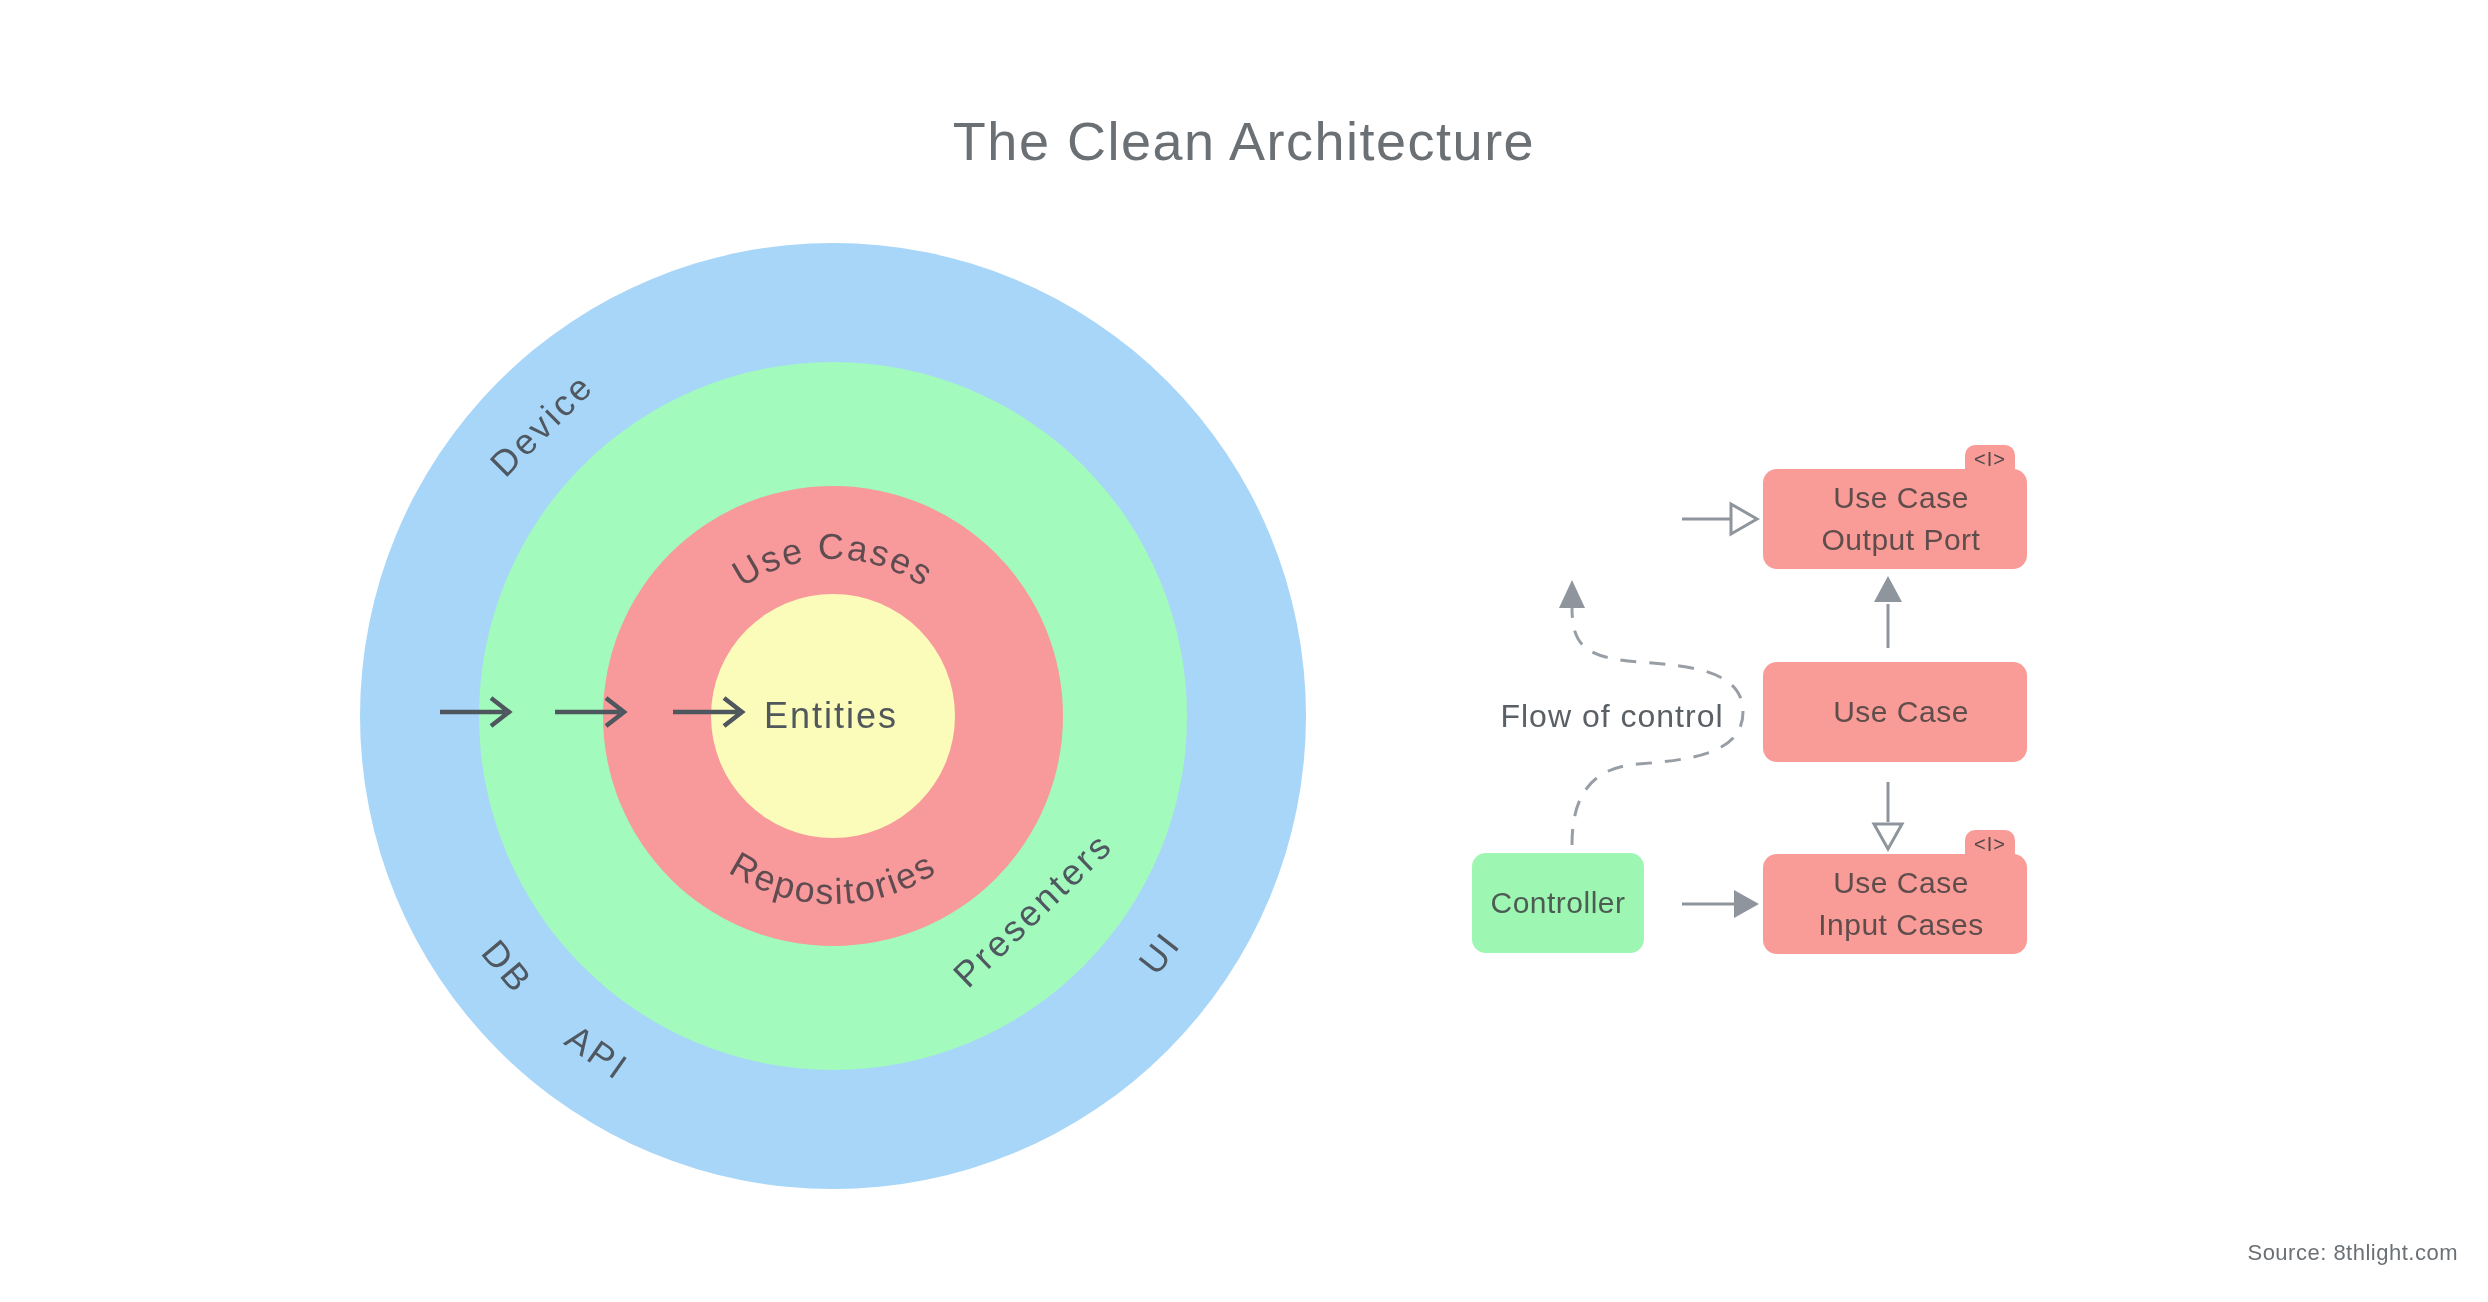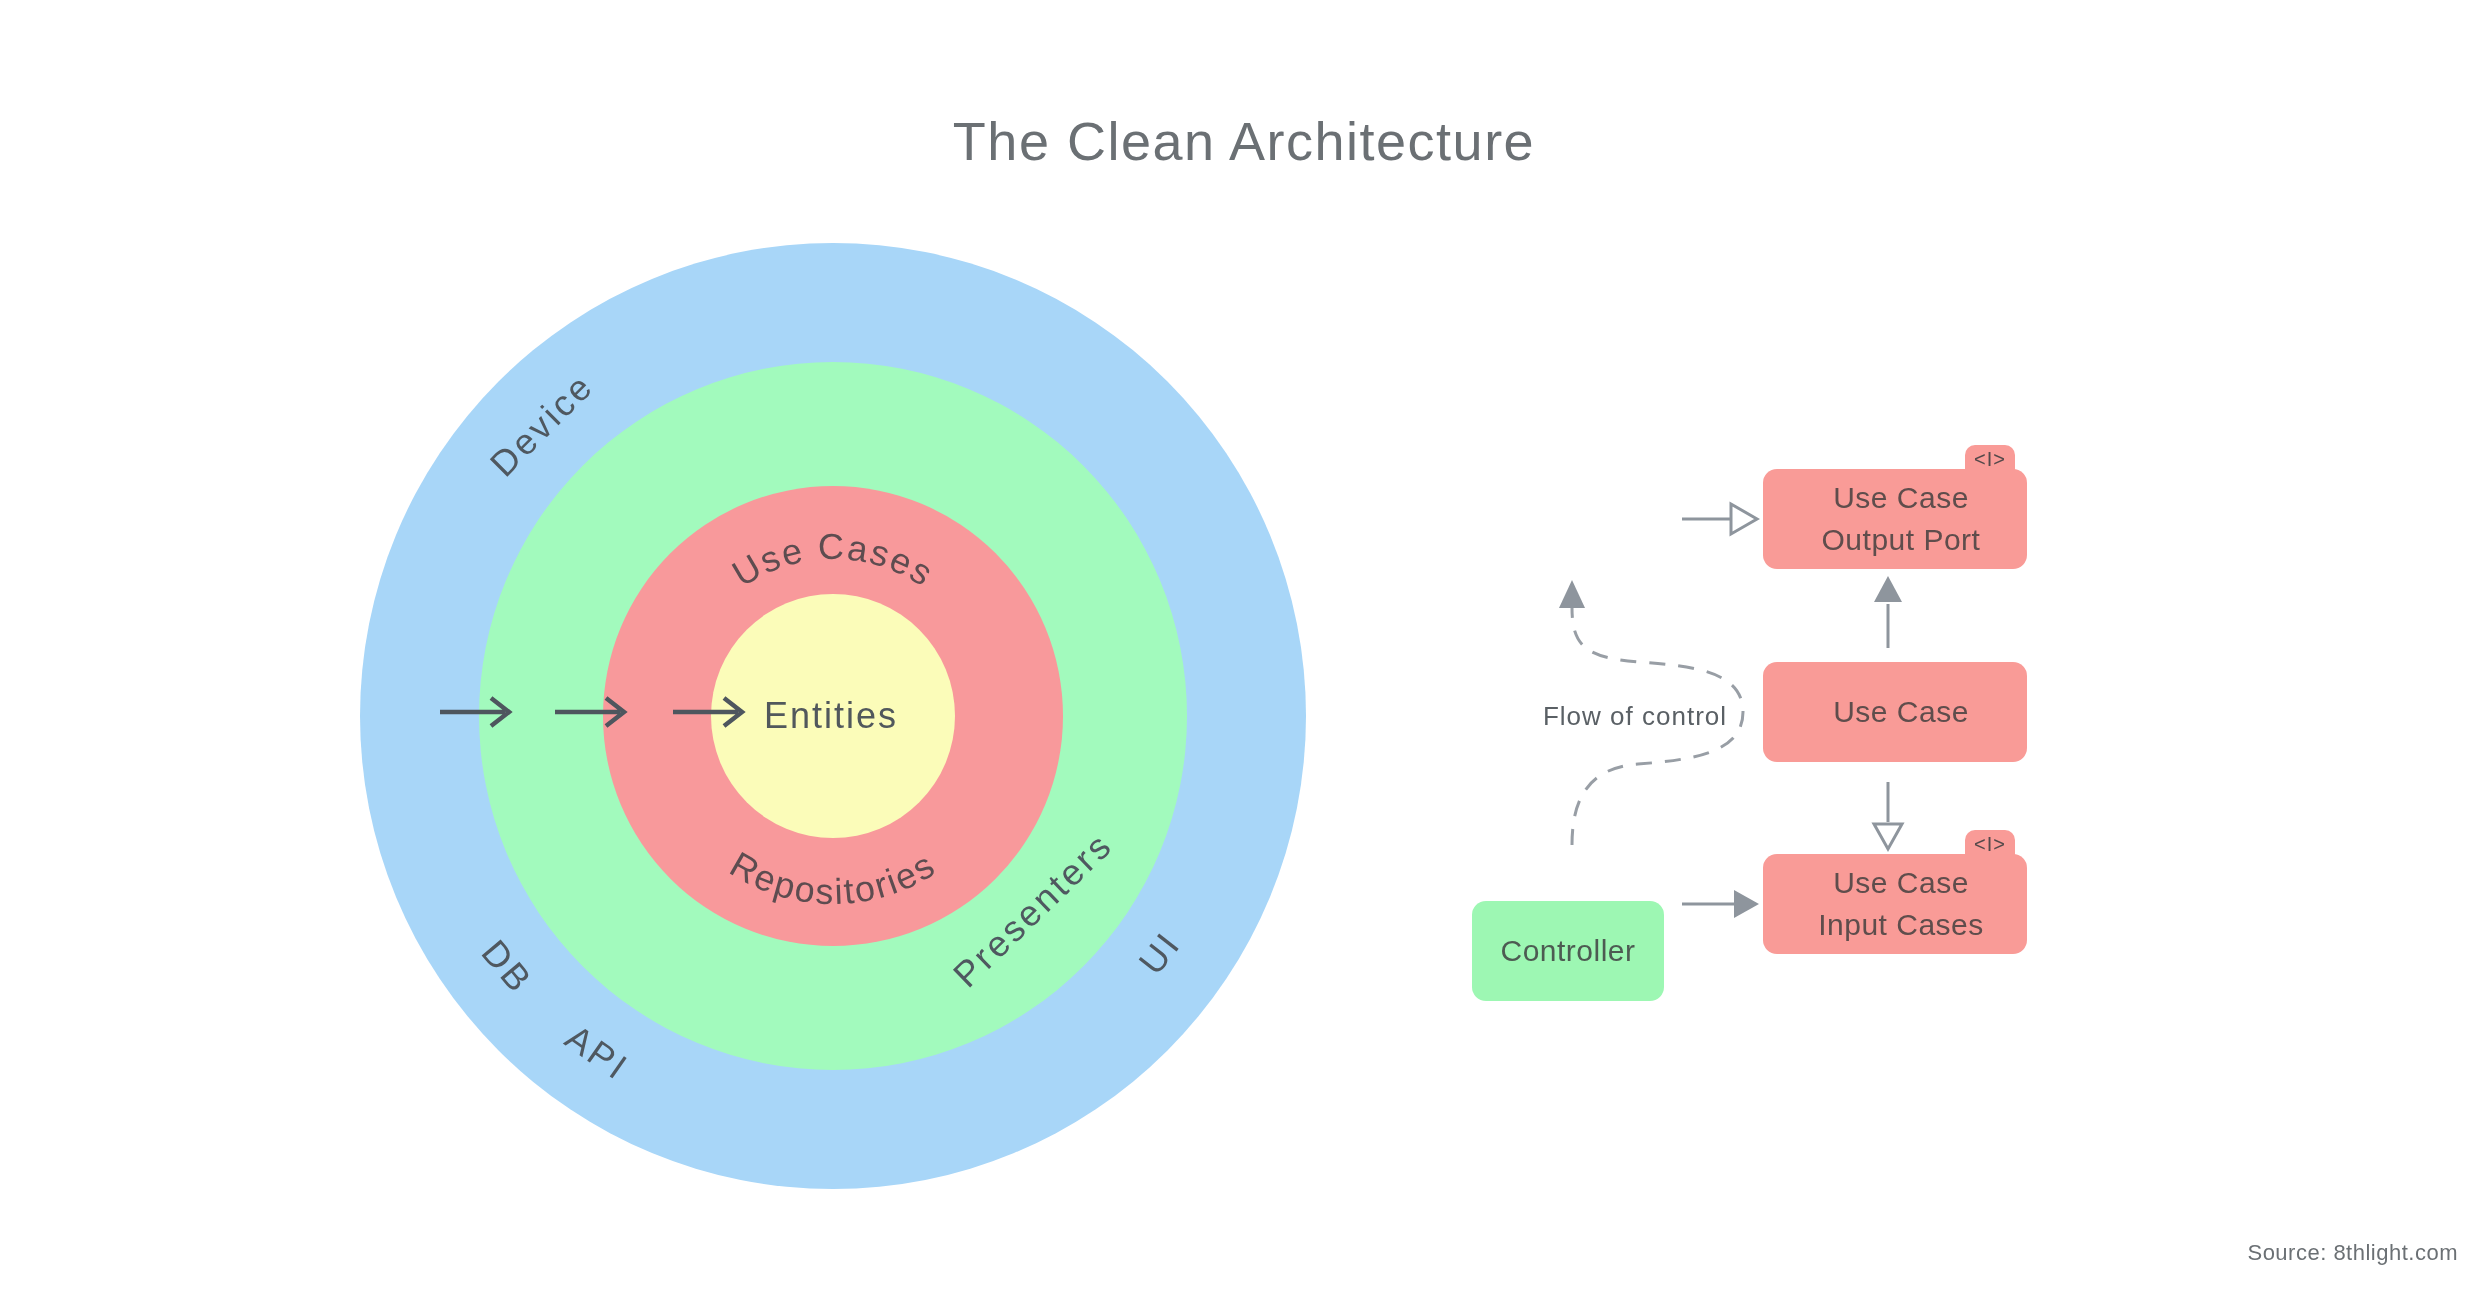--- a/index.html
+++ b/index.html
@@ -21,21 +21,21 @@
   }
   .box.green{color:#4d5b52;}
   .box.red{color:#5f4d4c;line-height:42px;padding-left:12px;}
   .iface-tab{
     position:absolute;width:50px;height:45px;border-radius:10px 10px 0 0;z-index:3;
     display:flex;justify-content:center;align-items:flex-start;padding-top:3px;
     font-size:20px;color:#54494a;letter-spacing:1px;
   }
   .flow-label{
     position:absolute;left:1612px;top:716px;transform:translate(-50%,-50%);
-    font-size:26px;color:#5a6065;letter-spacing:1px;white-space:nowrap;z-index:2;margin-left:23px;
+    font-size:32px;color:#5a6065;letter-spacing:1px;white-space:nowrap;z-index:2;
   }
   .source{
     position:absolute;right:30px;top:1240px;font-size:22px;color:#6b7074;letter-spacing:.5px;
   }
 </style>
 </head>
 <body>
 
 <div class="canvas">
 
@@ -114,21 +114,21 @@
 
   <div class="box red" style="left: 1763px; top: 469px; width: 252px; height: 100px; background-color: rgb(249, 155, 151);">
     <span>Use Case</span>
     <span>Output Port</span>
   </div>
 
   <div class="box red" style="left: 1763px; top: 662px; width: 252px; height: 100px; background-color: rgb(249, 155, 151);">
     <span>Use Case</span>
   </div>
 
-  <div class="box green" style="left: 1472px; top: 853px; width: 192px; height: 100px; background-color: rgb(157, 247, 179); margin-top: 48px;">
+  <div class="box green" style="left: 1472px; top: 853px; width: 172px; height: 100px; background-color: rgb(157, 247, 179);">
     <span>Controller</span>
   </div>
 
   <div class="box red" style="left: 1763px; top: 854px; width: 252px; height: 100px; background-color: rgb(249, 155, 151);">
     <span>Use Case</span>
     <span>Input Cases</span>
   </div>
 
   <div class="flow-label">Flow of control</div>
 

